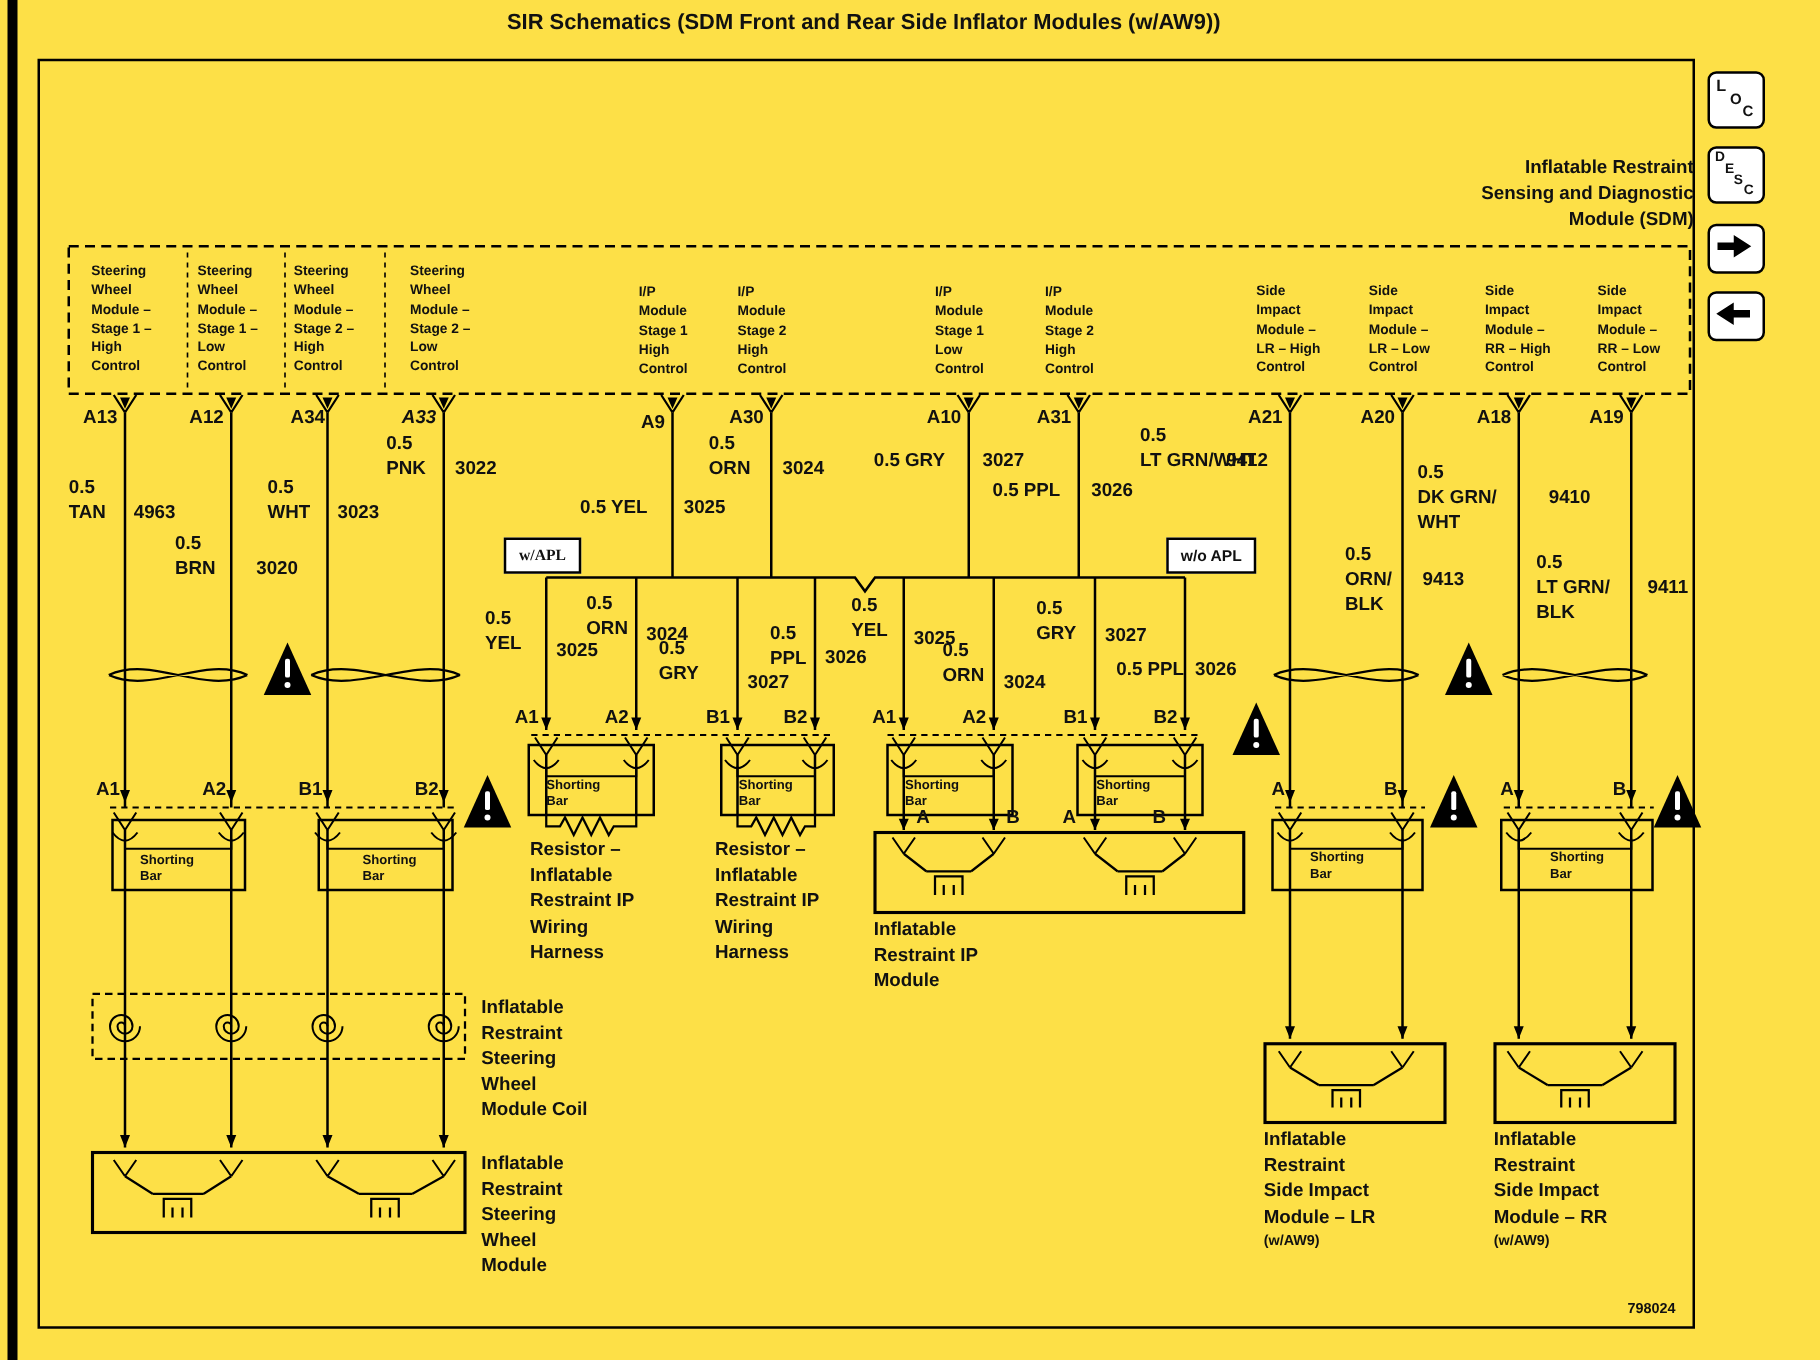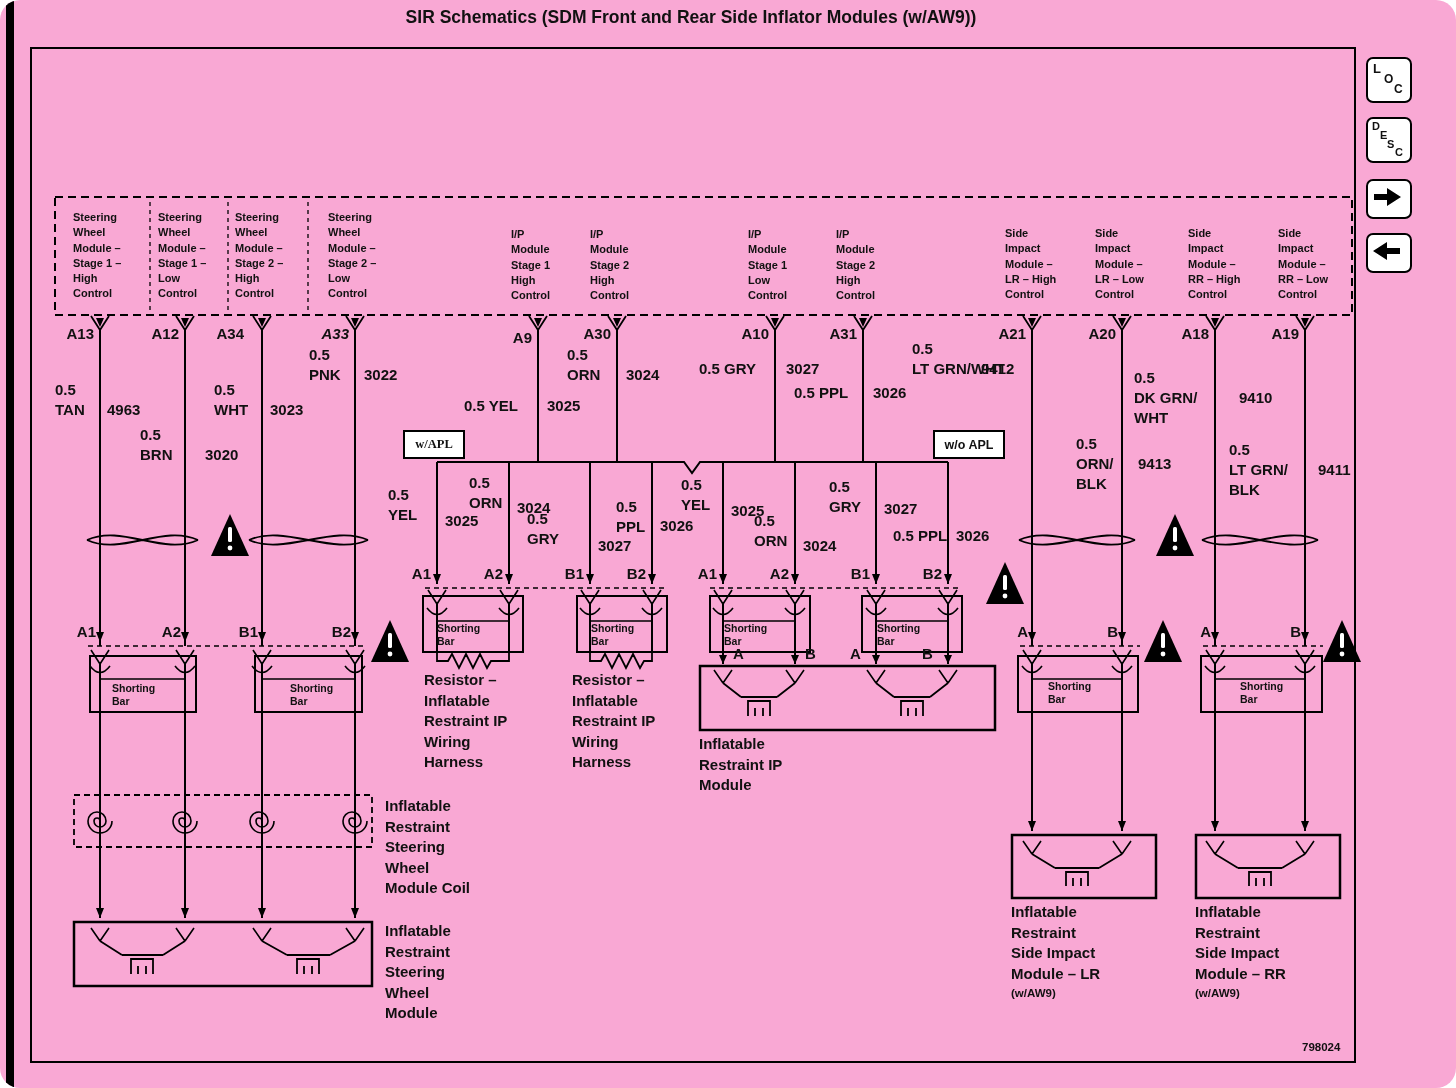--- a/index.html
+++ b/index.html
@@ -1,17 +1,17 @@
 <!DOCTYPE html>
 <html><head>
 <meta charset="utf-8">
 <style>
   html,body{margin:0;padding:0;background:#fff;}
-  .page{position:relative;width:1456px;height:1088px;background:#f9a8d4;overflow:hidden;
-        font-family:"Liberation Sans",sans-serif;color:#111;border-radius:20px;}
+  .page{position:relative;width:1456px;height:1088px;background:#fde047;overflow:hidden;
+        font-family:"Liberation Sans",sans-serif;color:#111;}
   .lbl{position:absolute;font-weight:bold;color:#111;white-space:pre-line;}
   .s11{font-size:11px;line-height:15.3px;}
   .s15{font-size:15px;line-height:20px;}
   .s15t{font-size:15px;line-height:20.5px;}
   .s10{font-size:10.5px;line-height:12.5px;}
   .s12{font-size:11.5px;line-height:14px;}
   .right{text-align:right;}
   .center{text-align:center;}
   .leftbar{position:absolute;left:6px;top:0;width:8px;height:1088px;background:#000;}
   .frame{position:absolute;left:30px;top:47px;width:1322px;height:1012px;border:2.5px solid #000;}
@@ -221,20 +221,23 @@
     <svg width="38" height="32">
       <path d="M6,13 H19 V7 L33,16 L19,25 V19 H6 Z" fill="#000"></path>
     </svg>
   </div>
   <div class="navbox" style="top:233px;height:36px;">
     <svg width="38" height="32">
       <path d="M32,13 H19 V7 L5,16 L19,25 V19 H32 Z" fill="#000"></path>
     </svg>
   </div>
 
+  <div class="lbl s15 right" style="left:1095px;top:123px;width:260px;line-height:21px;">Inflatable Restraint
+Sensing and Diagnostic
+Module (SDM)</div>
 
   <div class="lbl s11" style="left:73px;top:210px;width:92px;">Steering
 Wheel
 Module –
 Stage 1 –
 High
 Control</div>
   <div class="lbl s11" style="left:158px;top:210px;width:92px;">Steering
 Wheel
 Module –
@@ -289,21 +292,21 @@
 RR – High
 Control</div>
   <div class="lbl s11" style="left:1278px;top:226px;width:92px;">Side
 Impact
 Module –
 RR – Low
 Control</div>
 
   <div class="lbl s15 right" style="left:50px;top:324px;width:44px;">A13</div>
   <div class="lbl s15 right" style="left:135px;top:324px;width:44px;">A12</div>
-  <div class="lbl s15 right" style="left:200px;top:324px;width:44px;">A34</div>
+  <div class="lbl s15 right" style="left:216px;top:324px;width:44px;">A34</div>
   <div class="lbl s15 right" style="left:305px;top:324px;width:44px;font-style:italic;">A33</div>
   <div class="lbl s15 right" style="left:488px;top:328px;width:44px;">A9</div>
   <div class="lbl s15 right" style="left:567px;top:324px;width:44px;">A30</div>
   <div class="lbl s15 right" style="left:725px;top:324px;width:44px;">A10</div>
   <div class="lbl s15 right" style="left:813px;top:324px;width:44px;">A31</div>
   <div class="lbl s15 right" style="left:982px;top:324px;width:44px;">A21</div>
   <div class="lbl s15 right" style="left:1072px;top:324px;width:44px;">A20</div>
   <div class="lbl s15 right" style="left:1165px;top:324px;width:44px;">A18</div>
   <div class="lbl s15 right" style="left:1255px;top:324px;width:44px;">A19</div>
 

